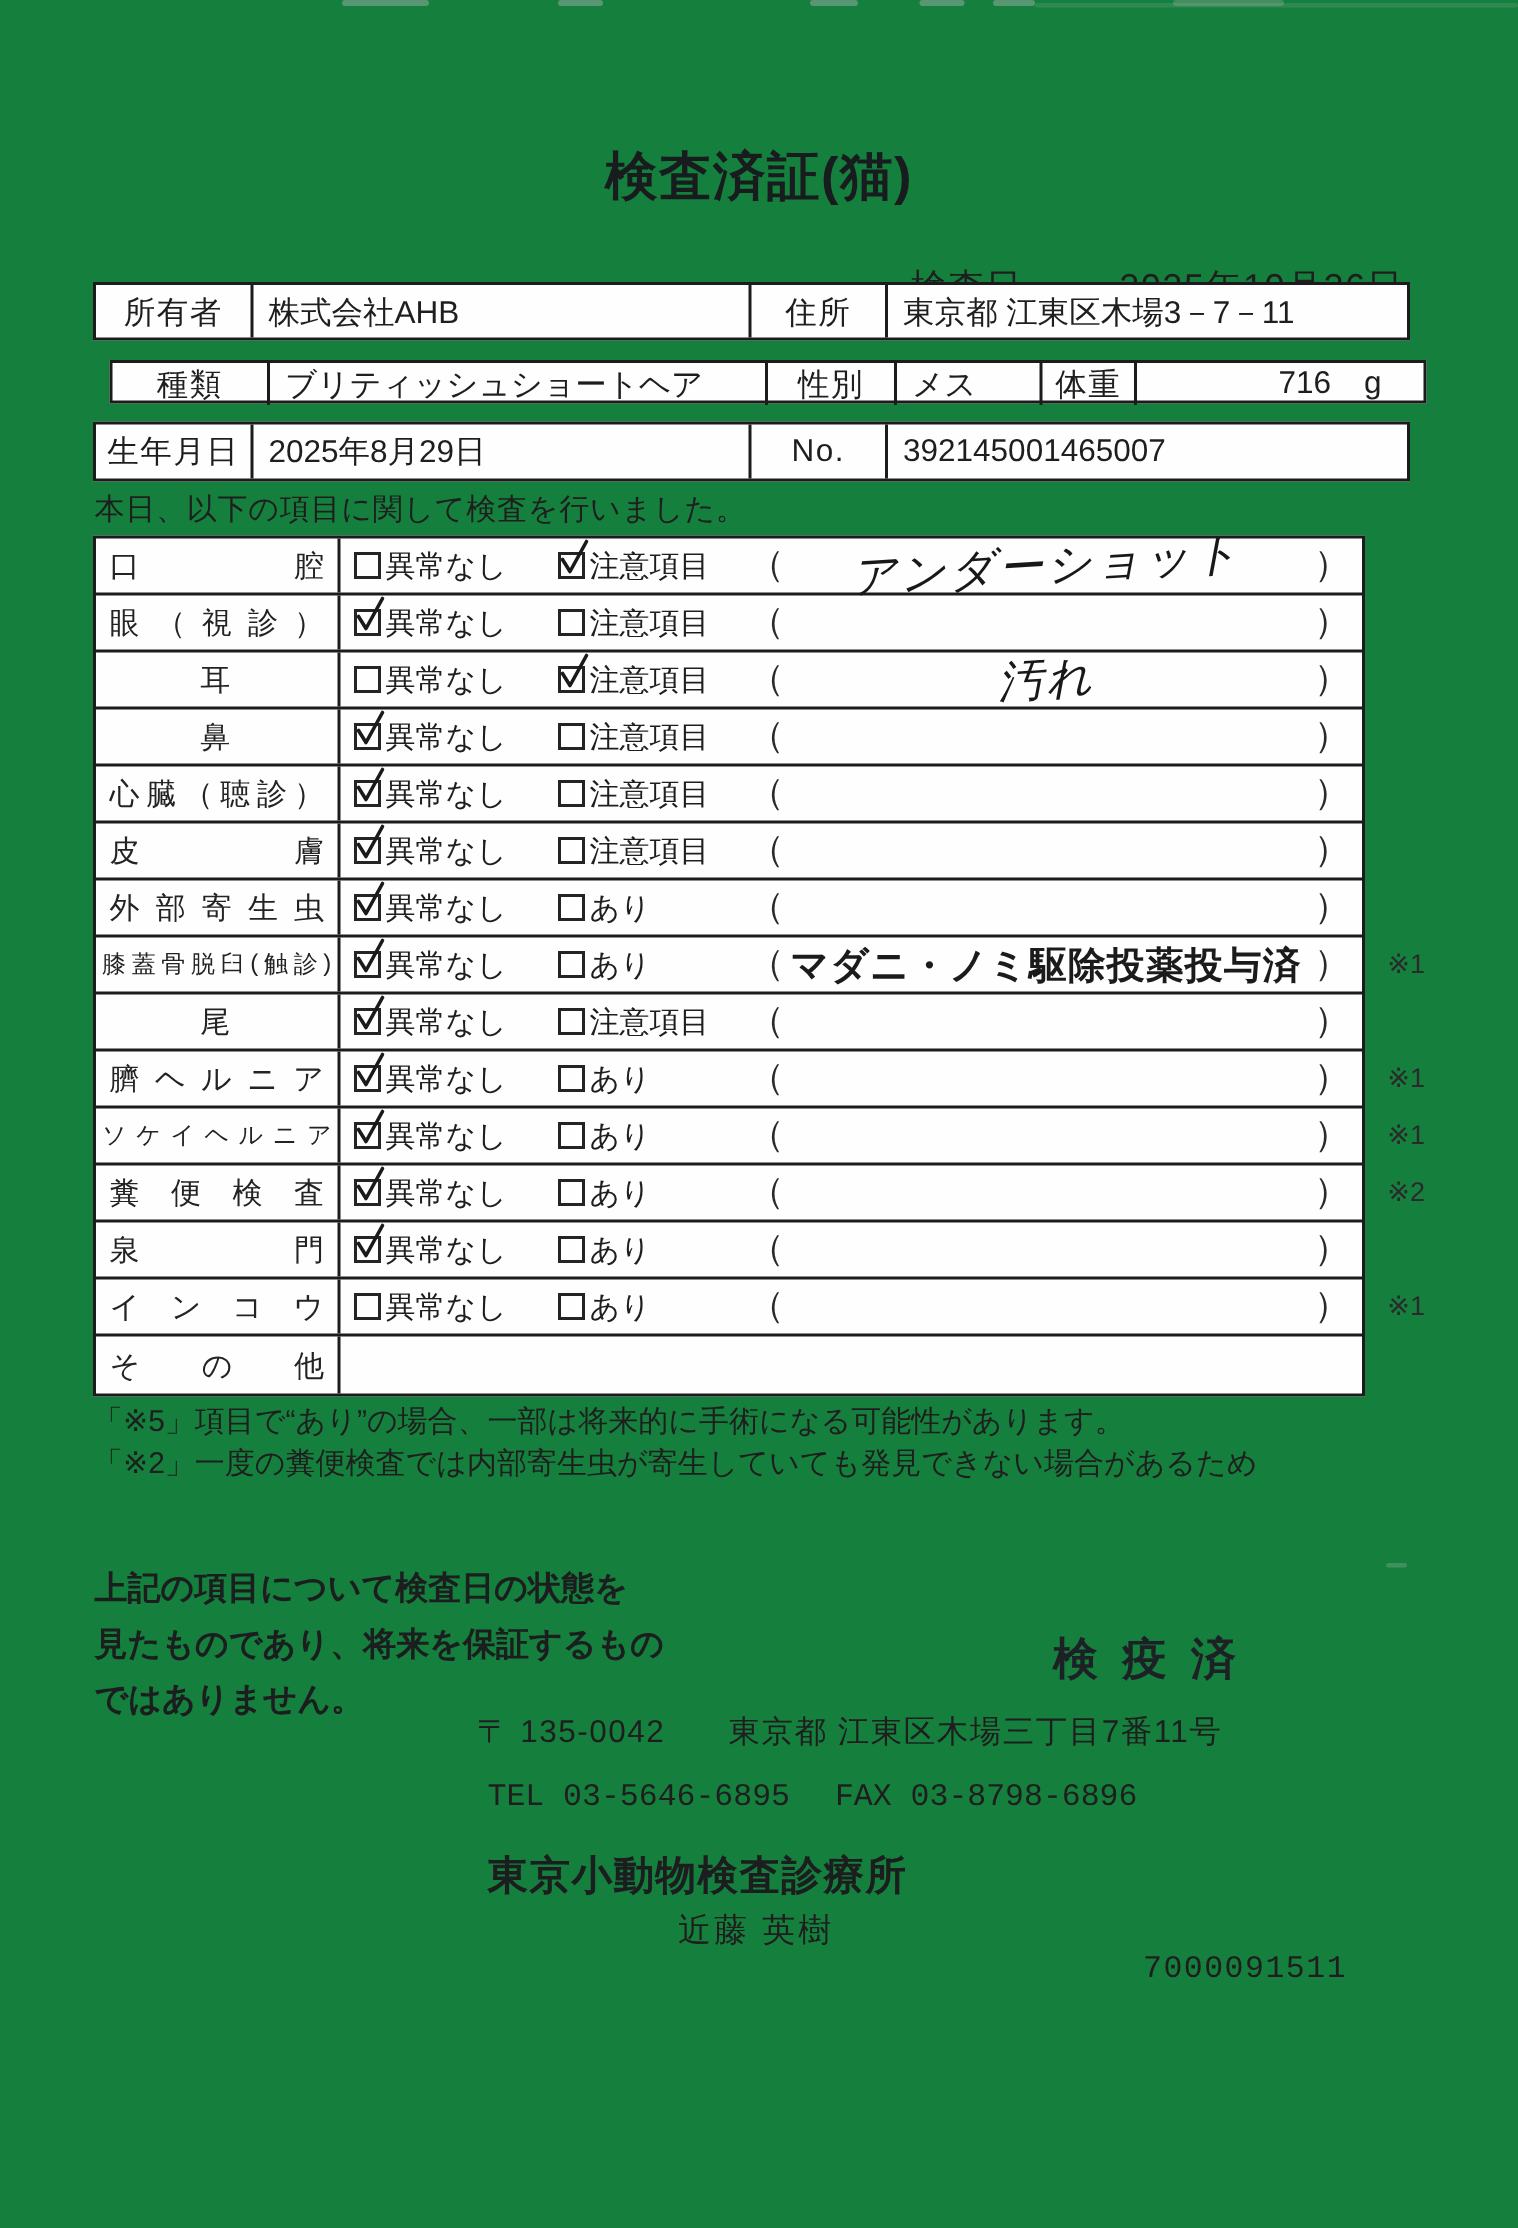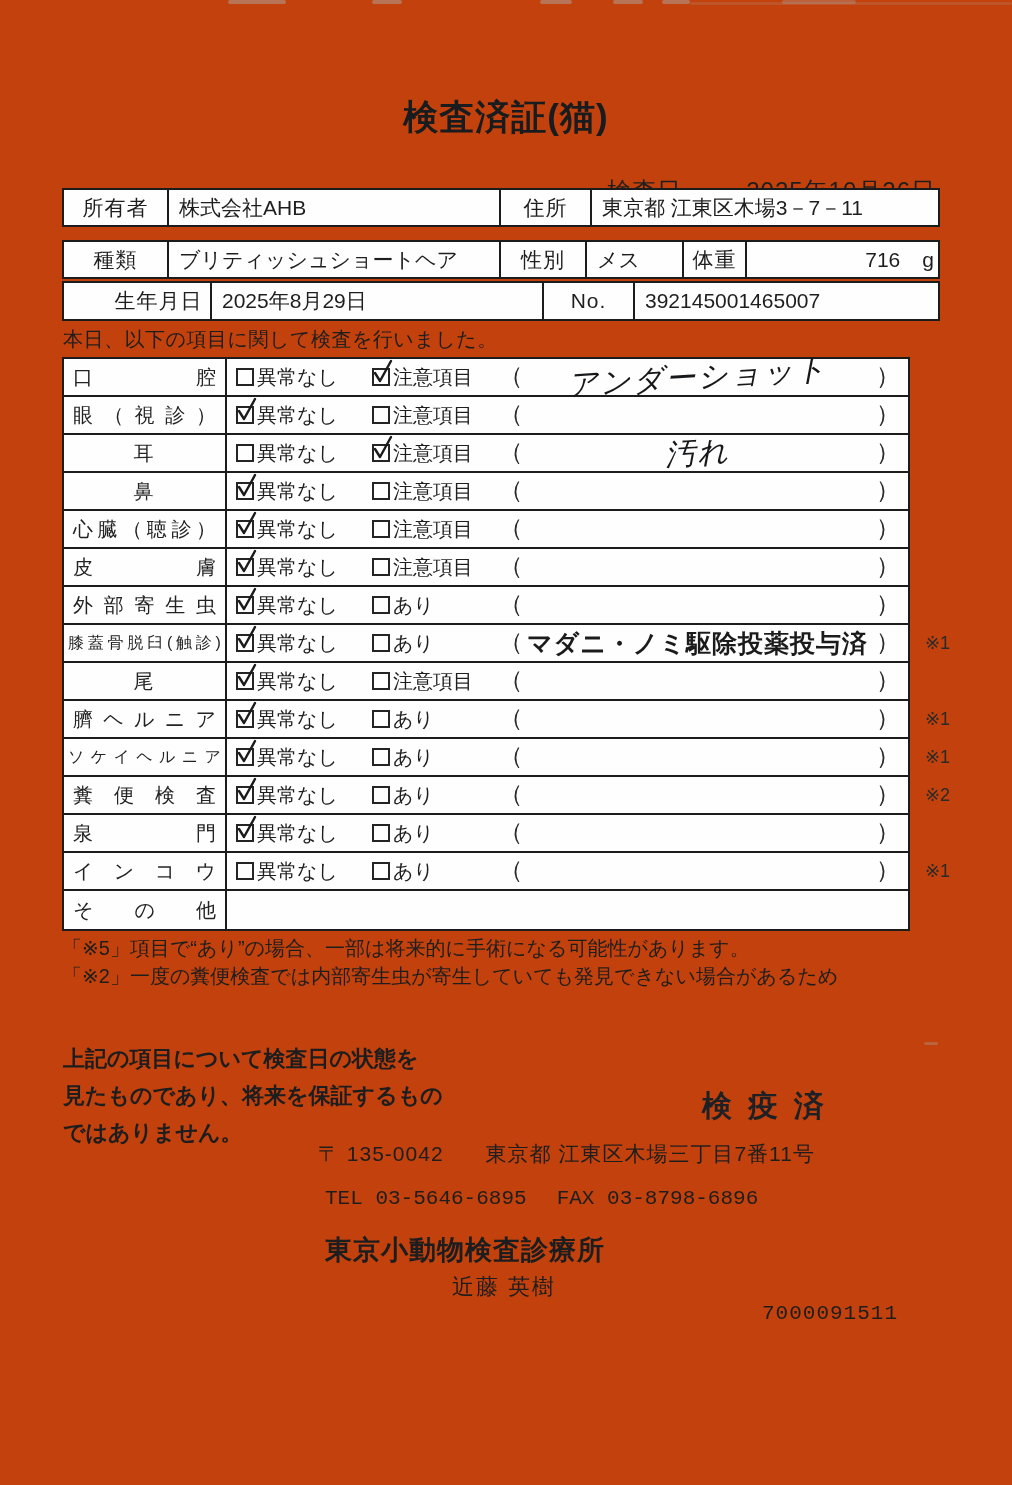--- a/index.html
+++ b/index.html
@@ -1,41 +1,41 @@
 <!DOCTYPE html>
 <html lang="ja"><head>
 <meta charset="utf-8">
 <style>
   html,body{margin:0;padding:0;background:#e8e8e8;}
   .page{
     position:relative;width:1012px;height:1485px;margin:0 auto;
-    background:#c2410c;overflow:hidden;color:#1e1e1e;
+    background:#15803d;overflow:hidden;color:#1e1e1e;
     font-family:"Liberation Sans","DejaVu Sans",sans-serif;
   }
   
   .artifact{position:absolute;background:#aab3b1;opacity:.45;border-radius:2px;}
   
   .title{
     position:absolute;top:94px;left:0;width:100%;margin:0;
     text-align:center;font-size:35px;font-weight:600;letter-spacing:1px;color:#191c1e;
   }
   
   .date-row{position:absolute;top:165px;left:0;width:100%;height:30px;font-size:24px;margin-top:10px;}
   .date-label{position:absolute;left:607px;top:0;letter-spacing:1px;}
   .date-value{position:absolute;right:76px;top:0;letter-spacing:1px;}
   
   .tbl{position:absolute;left:62px;width:878px;display:grid;border:2px solid #1c1c1c;box-sizing:border-box;background:#fefefe;}
   .tbl .cell{border-left:2px solid #1c1c1c;display:flex;align-items:center;font-size:21px;box-sizing:border-box;height:100%;}
   .tbl .cell:first-child{border-left:none;}
   .cell.lbl{justify-content:center;letter-spacing:1px;}
   .cell.val{padding-left:10px;}
   .owner-tbl{top:188px;height:39px;grid-template-columns:103px 332px 91px 1fr;}
-  .species-tbl{top:240px;height:39px;grid-template-columns:103px 332px 86px 97px 63px 1fr;}
-  .birth-tbl{top:281px;height:40px;grid-template-columns:103px 332px 91px 1fr;padding-left:43px;}
-  .weight-val{justify-content:flex-end;padding-right:4px;gap:22px;}
+  .species-tbl{top:240px;height:29px;grid-template-columns:103px 332px 86px 97px 63px 1fr;margin-left:11px;}
+  .birth-tbl{top:281px;height:40px;grid-template-columns:103px 332px 91px 1fr;}
+  .weight-val{justify-content:flex-end;padding-right:28px;gap:22px;}
   .no-lbl{font-size:20px;}
   
   .intro{position:absolute;top:326px;left:63px;margin:0;font-size:20px;letter-spacing:.5px;}
   
   .checklist{position:absolute;left:62px;top:357px;width:848px;border:2px solid #1c1c1c;box-sizing:border-box;background:#fefefe;}
   .cl-row{position:relative;height:38px;border-bottom:2px solid #1c1c1c;box-sizing:border-box;}
   .cl-row:last-child{border-bottom:none;}
   .item-cell{
     position:absolute;left:0;top:0;bottom:0;width:163px;border-right:2px solid #1c1c1c;
     box-sizing:border-box;display:flex;align-items:center;padding:0 9px;font-size:20px;color:#232323;

